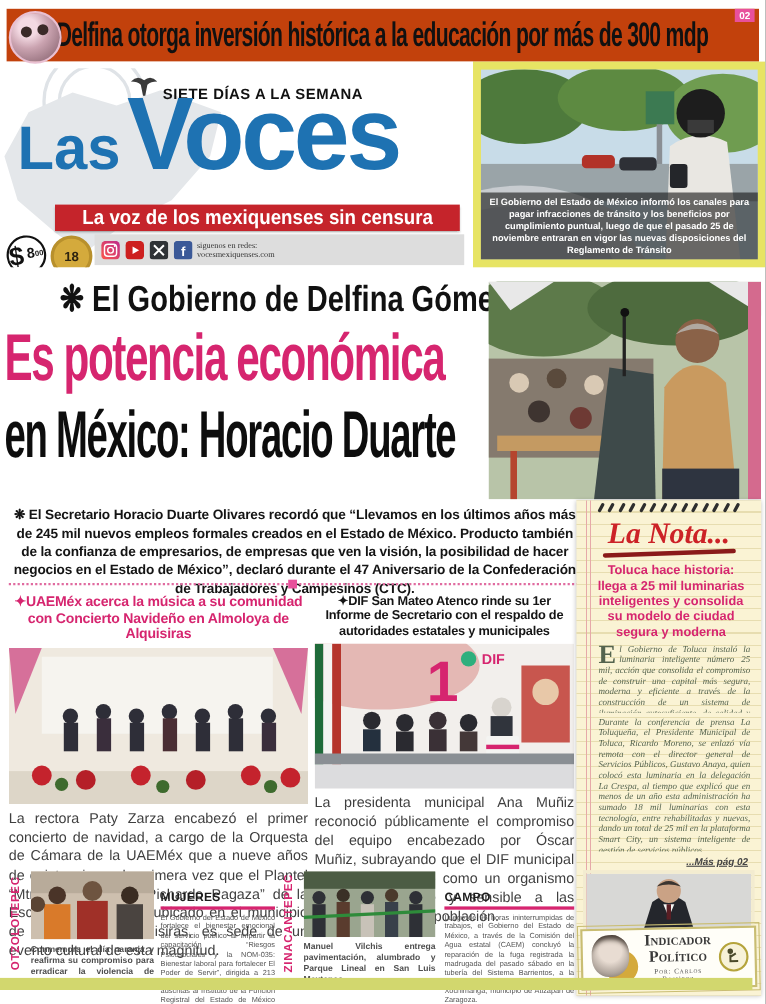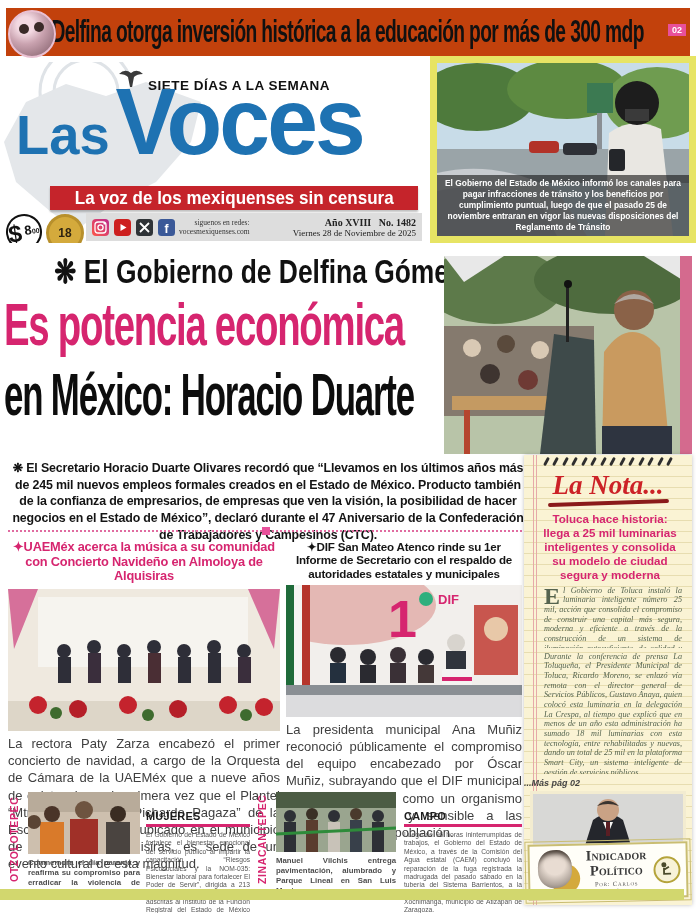--- a/index.html
+++ b/index.html
@@ -10,38 +10,38 @@
 
   
   .banner{left:6px;top:8px;width:684px;height:48px;background:#c2410c;display:flex;
           align-items:center;justify-content:center;overflow:hidden;}
   .banner h1{margin:0;font-size:31px;font-weight:bold;letter-spacing:-1px;
              transform:scaleX(.62);transform-origin:center;white-space:nowrap;}
   .banner-circle{left:8px;top:10px;width:44px;height:44px;border-radius:50%;z-index:3;
      background:radial-gradient(circle at 35% 30%,#f3d9e2 0 20%,#caa3b0 45%,#7e5a66 100%);
      border:2px solid #e9c0d2;overflow:hidden;}
   .banner-circle i{position:absolute;width:10px;height:10px;border-radius:50%;background:#3a2a28;}
-  .page-badge{left:668px;top:24px;background:#e8509b;color:#fff;font-size:9px;font-weight:bold;
+  .page-badge{left:668px;top:8px;background:#e8509b;color:#fff;font-size:9px;font-weight:bold;
               padding:1px 4px;z-index:4;}
 
   
   .masthead{left:0;top:56px;width:430px;height:187px;background:#fff;overflow:hidden;}
   .tagline-top{left:148px;top:22px;font-size:13.5px;font-weight:bold;letter-spacing:.5px;}
   .logo-line{left:16px;top:26px;display:flex;align-items:baseline;gap:6px;color:#1e72b2;
              font-weight:bold;line-height:.85;transform:scaleX(.97);transform-origin:left;}
   .logo-las{font-size:56px;}
   .logo-voces{font-size:94px;letter-spacing:-3px;}
   .ribbon{left:50px;top:130px;width:368px;height:24px;background:#c5242b;display:flex;
           align-items:center;justify-content:center;box-shadow:0 2px 2px rgba(0,0,0,.25);}
   .ribbon span{color:#fff;font-weight:bold;font-size:18.5px;white-space:nowrap;
                transform:scaleX(.92);transform-origin:center;}
   .mast-bottom{left:86px;top:157px;width:336px;height:28px;background:#dddddd;display:flex;
                align-items:center;gap:4px;padding:0 6px;box-sizing:border-box;}
   .social{display:flex;gap:5px;align-items:center;}
-  .follow{font-family:"Liberation Serif",serif;font-size:7.5px;line-height:1.2;color:#333;text-align:right;}
+  .follow{font-family:"Liberation Serif",serif;font-size:7.5px;line-height:1.2;color:#333;}
   .edition{margin-left:auto;text-align:right;font-family:"Liberation Serif",serif;color:#222;}
   .edition .l1{font-size:10px;}
   .edition .l1 b{font-weight:bold;}
   .edition .l2{font-size:9px;}
   .price-circle{left:6px;top:158px;width:32px;height:32px;border-radius:50%;background:#fff;
                 border:2px solid #111;display:flex;align-items:center;justify-content:center;
                 transform:rotate(-8deg);font-weight:bold;z-index:2;}
   .price-circle .p1{font-size:13px;}
   .price-circle .p2{font-size:7px;vertical-align:super;}
   .badge18{left:46px;top:158px;width:32px;height:32px;border-radius:50%;background:#d4aa3c;
@@ -101,21 +101,21 @@
   .lanota-head{color:#d6256f;font-weight:bold;font-size:11.6px;text-align:center;
                line-height:1.2;margin:7px 14px 4px 18px;}
   .lanota-p{font-family:"Liberation Serif",serif;font-style:italic;font-size:8.2px;
             line-height:1.18;color:#55644f;text-align:justify;margin:0 10px 4px 20px;
             overflow:hidden;}
   .p1{max-height:62px;}
   .p1::first-letter{font-size:24px;font-weight:bold;float:left;line-height:.75;
                     margin:1px 3px 0 0;font-style:normal;}
   .p2{max-height:122px;}
   .lanota-more{font-size:9px;font-weight:bold;font-style:italic;color:#444;
-               text-align:left;margin:0 12px 3px 0;}
+               text-align:right;margin:0 12px 3px 0;text-decoration:underline;}
   .lanota-photo{width:150px;height:82px;margin:2px auto 0;overflow:hidden;border:3px solid #f3ecd0;}
   .lanota-photo svg{width:100%;height:100%;display:block;}
   .ind-card{position:absolute;left:4px;right:4px;bottom:6px;height:56px;background:#fffef8;
       border:2px solid #c9bd72;outline:1px solid #c9bd72;outline-offset:2px;
       transform:rotate(-1.2deg);display:flex;align-items:center;gap:6px;padding:4px 8px;
       box-sizing:border-box;}
   .ind-avatar{position:relative;width:42px;height:44px;flex:0 0 auto;}
   .ind-avatar .gold{position:absolute;right:0;bottom:0;width:30px;height:30px;border-radius:50%;
       background:#d4a93c;}
   .ind-avatar .face{position:absolute;left:0;top:0;width:34px;height:38px;border-radius:45%;
@@ -207,27 +207,20 @@
           <path d="M4 4 L13 13 M13 4 L4 13" stroke="#fff" stroke-width="1.8"></path>
         </svg>
         <svg width="17" height="17" viewBox="0 0 17 17">
           <rect width="17" height="17" rx="3.5" fill="#3b5998"></rect>
           <text x="8.5" y="13.5" font-size="12" font-weight="bold" fill="#fff" text-anchor="middle" font-family="Liberation Sans, sans-serif">f</text>
         </svg>
       </div>
       <div class="follow">
         <div>siguenos en redes:</div>
         <div>vocesmexiquenses.com</div>
-      </div>
-      <div class="edition">
-        <div class="l1">
-          <b>Año XVIII</b>&nbsp;&nbsp;
-          <b>No. 1482</b>
-        </div>
-        <div class="l2">Viernes 28 de Noviembre de 2025</div>
       </div>
     </div>
   </div>
 
   <div class="abs tphoto-wrap">
     <div class="tphoto">
       <svg viewBox="0 0 252 173" preserveAspectRatio="none">
         <rect width="252" height="173" fill="#c8dce8"></rect>
         <ellipse cx="40" cy="34" rx="58" ry="34" fill="#4e7a3c"></ellipse>
         <ellipse cx="130" cy="26" rx="60" ry="30" fill="#5d8a41"></ellipse>

